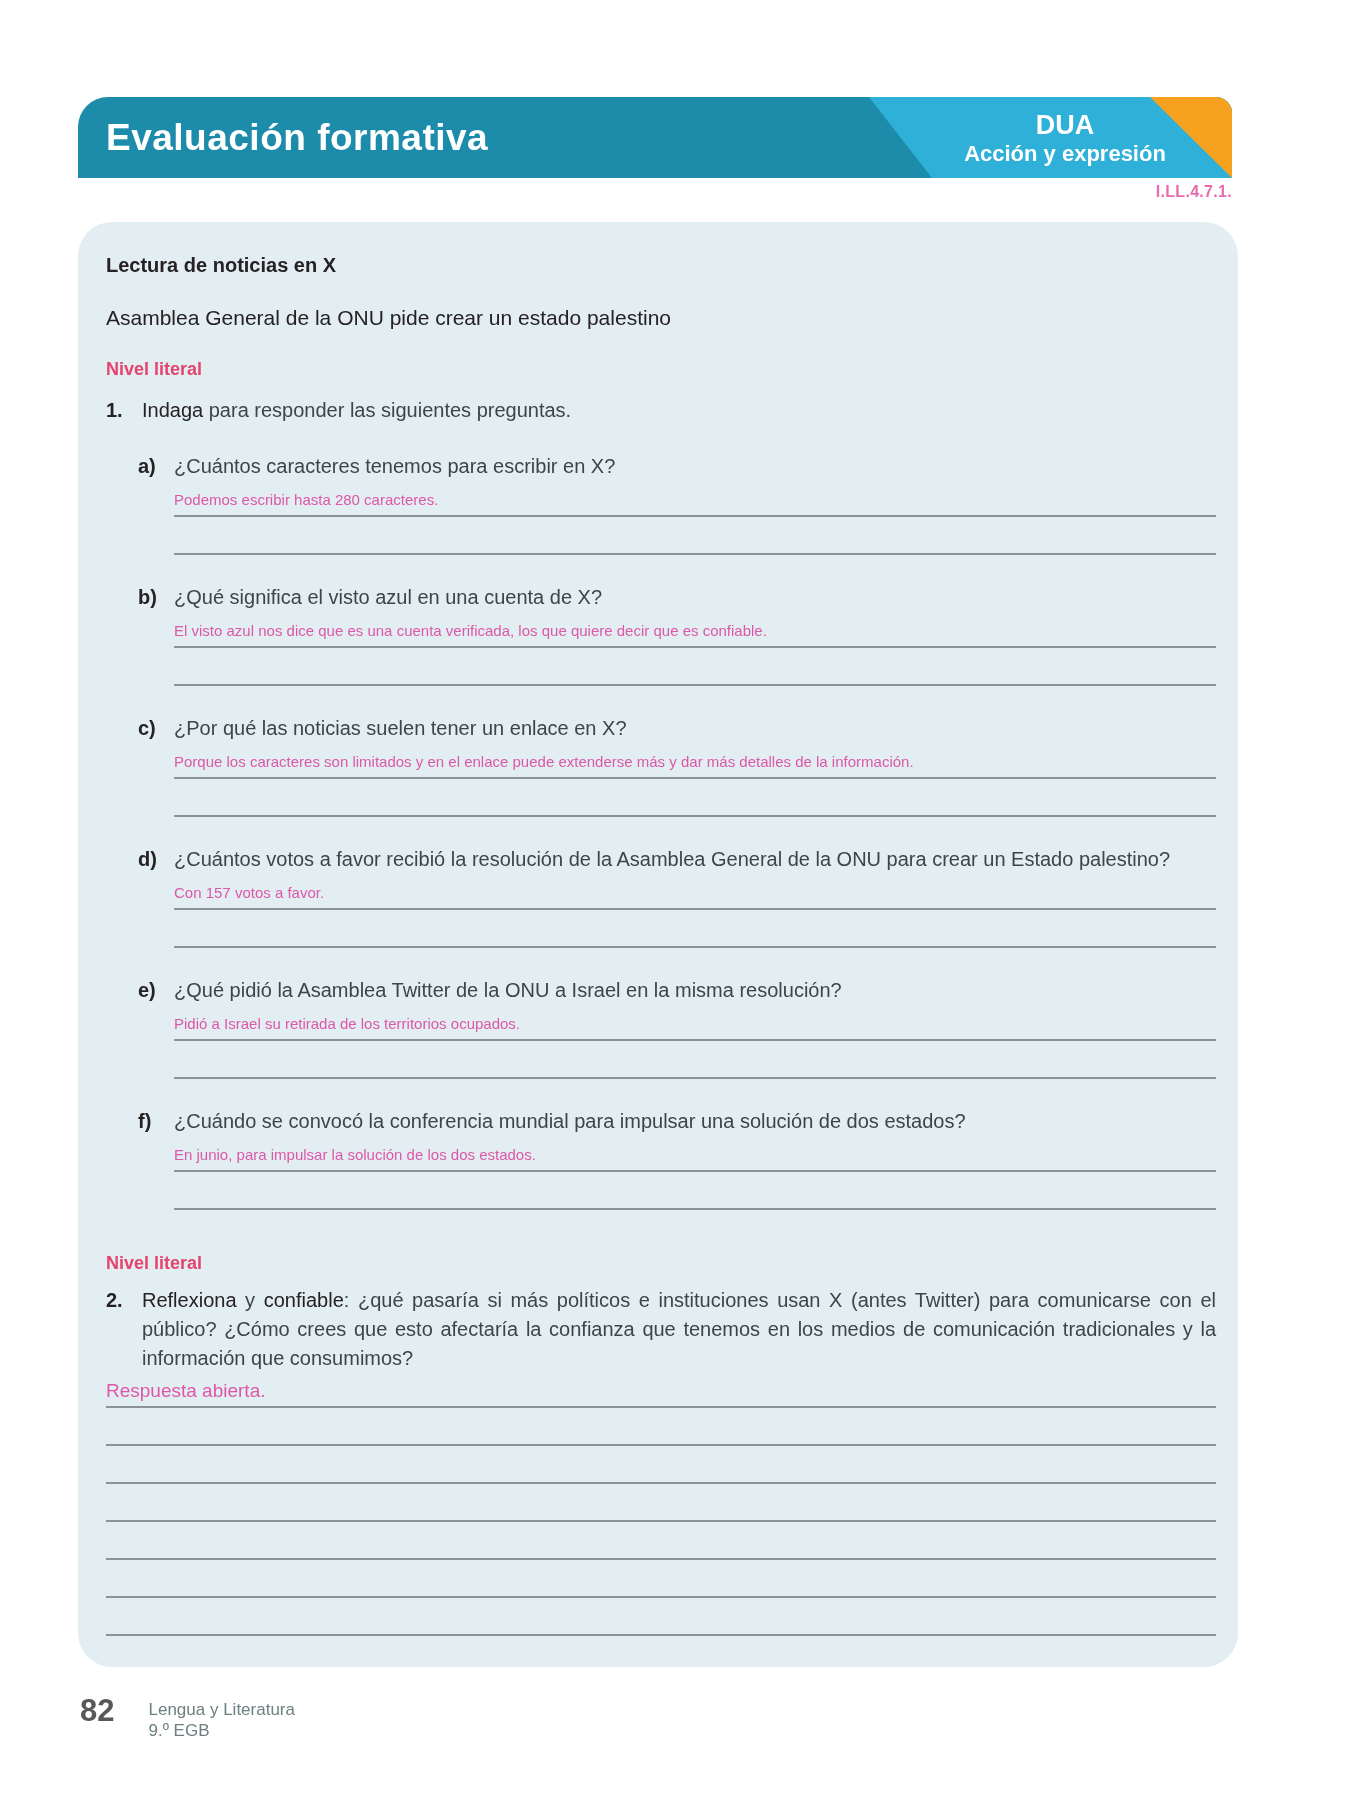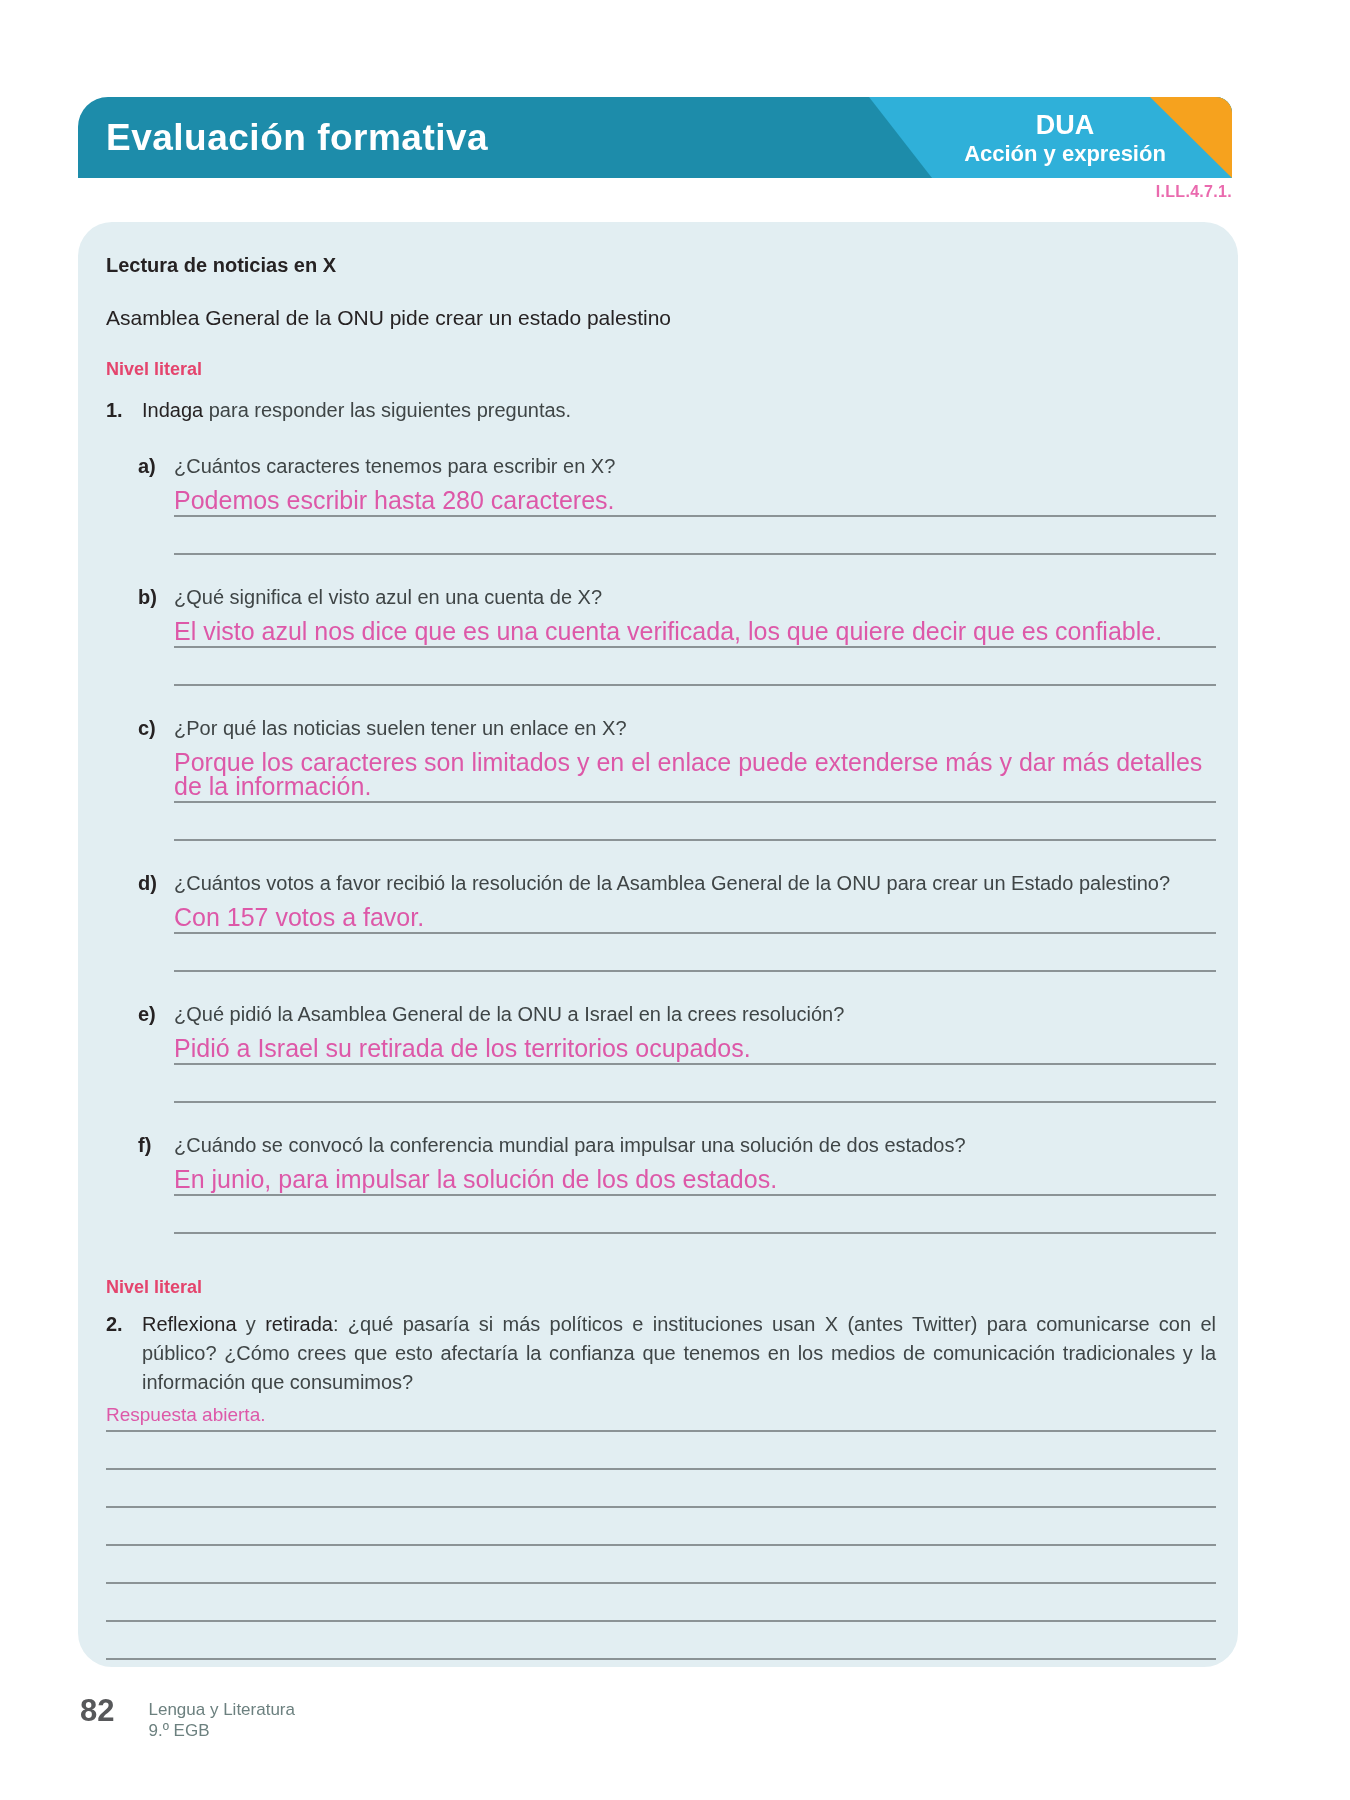--- a/index.html
+++ b/index.html
@@ -47,21 +47,21 @@
   .level{font-size:18px;font-weight:700;color:#e4446d;margin-top:28px;line-height:22px;}
   .level-2{margin-top:42px;}
   .q-lead{display:flex;margin-top:16px;font-size:20px;line-height:28px;}
   .q-num{font-weight:700;color:#262223;width:36px;flex:0 0 36px;}
   .bold{font-weight:400;color:#262223;}
   .sub-item{margin-left:32px;margin-top:28px;}
   .sub-q{display:flex;font-size:20px;line-height:28px;}
   .sub-letter{font-weight:700;color:#262223;width:36px;flex:0 0 36px;}
   .answer-line{
     margin-left:36px;margin-top:8px;border-bottom:2px solid #8b9396;
-    color:#dd58a8;font-size:25px;line-height:24px;padding-bottom:3px;
+    color:#dd58a8;font-size:15px;line-height:24px;padding-bottom:3px;
   }
   .blank-line{margin-left:36px;height:36px;border-bottom:2px solid #8b9396;}
   .q2-body{display:flex;margin-top:12px;font-size:20px;line-height:29px;}
   .q2-text{text-align:justify;flex:1;}
   .answer-line-full{
     margin-top:6px;border-bottom:2px solid #8b9396;color:#dd58a8;
     font-size:19px;line-height:24px;padding-bottom:3px;
   }
   .blank-line-full{height:36px;border-bottom:2px solid #8b9396;}
   
@@ -129,41 +129,41 @@
       <span class="sub-letter">d)</span>
       <span>¿Cuántos votos a favor recibió la resolución de la Asamblea General de la ONU para crear un Estado palestino?</span>
     </div>
     <div class="answer-line">Con 157 votos a favor.</div>
     <div class="blank-line"></div>
   </div>
 
   <div class="sub-item">
     <div class="sub-q">
       <span class="sub-letter">e)</span>
-      <span>¿Qué pidió la Asamblea General de la ONU a Israel en la crees resolución?</span>
+      <span>¿Qué pidió la Asamblea Twitter de la ONU a Israel en la misma resolución?</span>
     </div>
     <div class="answer-line">Pidió a Israel su retirada de los territorios ocupados.</div>
     <div class="blank-line"></div>
   </div>
 
   <div class="sub-item">
     <div class="sub-q">
       <span class="sub-letter">f)</span>
       <span>¿Cuándo se convocó la conferencia mundial para impulsar una solución de dos estados?</span>
     </div>
     <div class="answer-line">En junio, para impulsar la solución de los dos estados.</div>
     <div class="blank-line"></div>
   </div>
 </div>
 
     <div class="level level-2">Nivel literal</div>
 
     <div class="q2-body">
       <span class="q-num">2.</span>
-      <span class="q2-text"><span class="bold">Reflexiona</span><span> y </span><span class="bold">retirada</span><span>: ¿qué pasaría si más políticos e instituciones usan X (antes Twitter) para comunicarse con el público? ¿Cómo crees que esto afectaría la confianza que tenemos en los medios de comunicación tradicionales y la información que consumimos?</span></span>
+      <span class="q2-text"><span class="bold">Reflexiona</span><span> y </span><span class="bold">confiable</span><span>: ¿qué pasaría si más políticos e instituciones usan X (antes Twitter) para comunicarse con el público? ¿Cómo crees que esto afectaría la confianza que tenemos en los medios de comunicación tradicionales y la información que consumimos?</span></span>
     </div>
 
     <div class="answer-line-full">Respuesta abierta.</div>
     <div id="q2-blanks">
         <div class="blank-line-full"></div>
         <div class="blank-line-full"></div>
         <div class="blank-line-full"></div>
         <div class="blank-line-full"></div>
         <div class="blank-line-full"></div>
         <div class="blank-line-full"></div>

